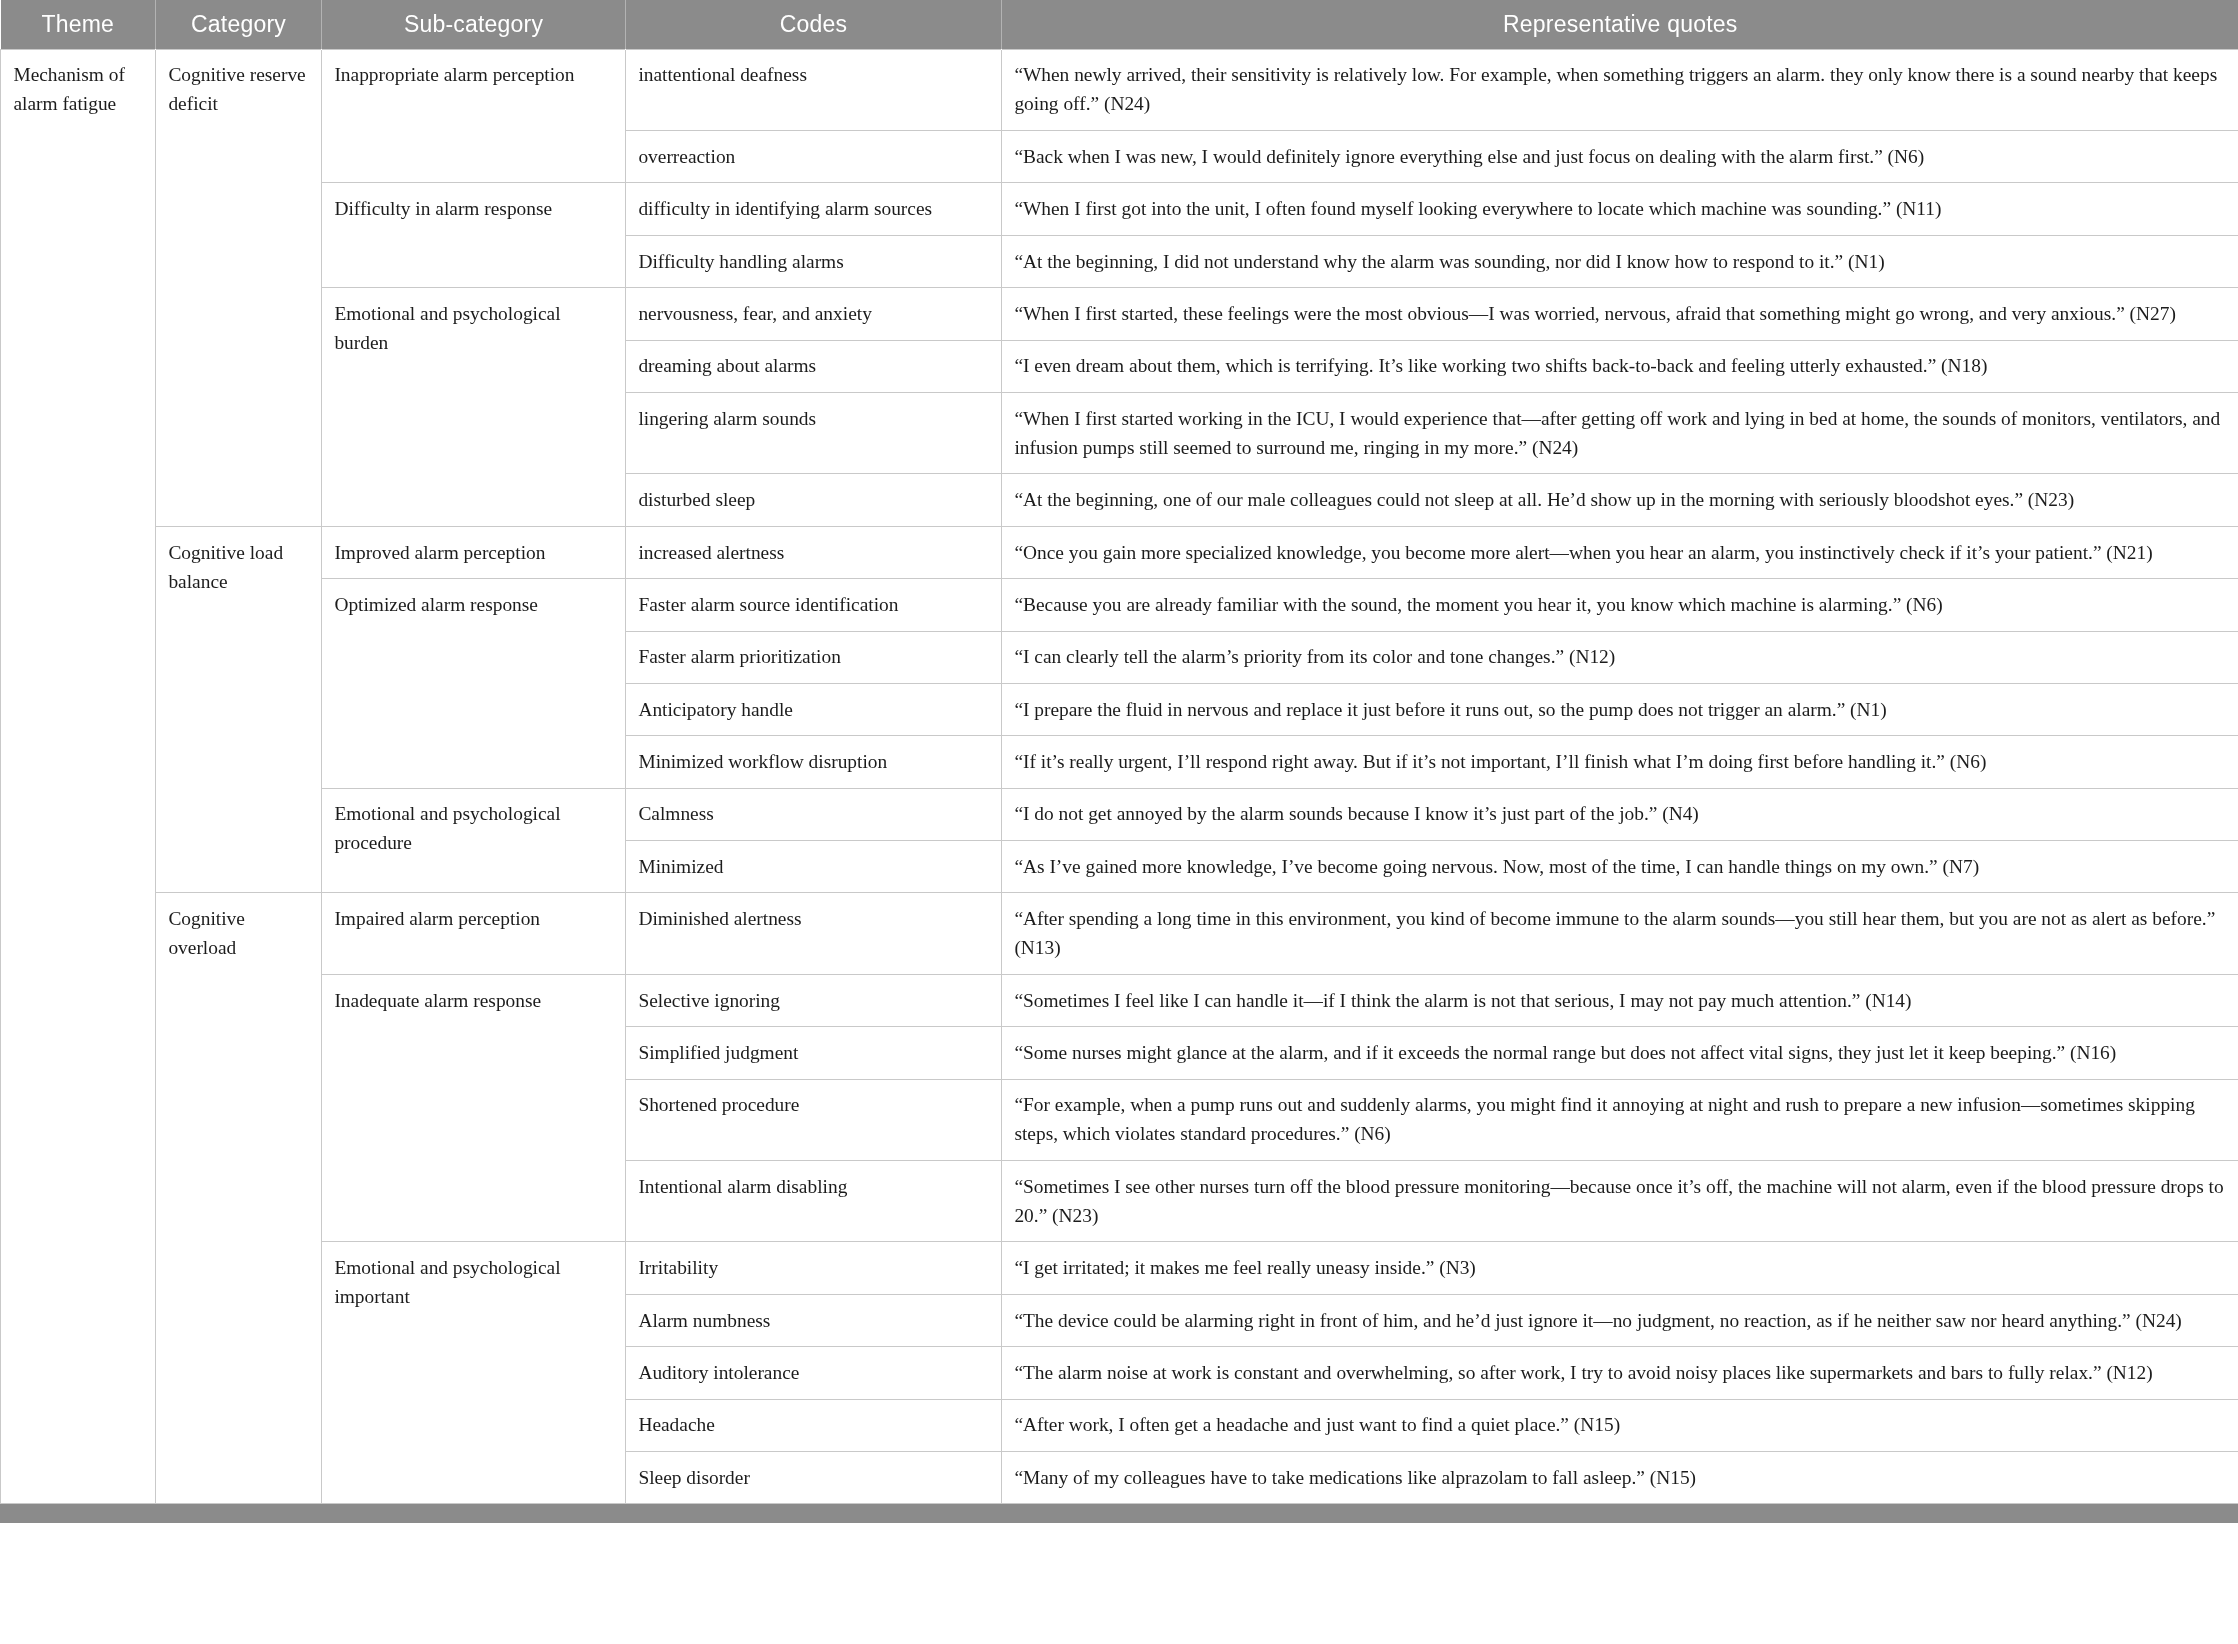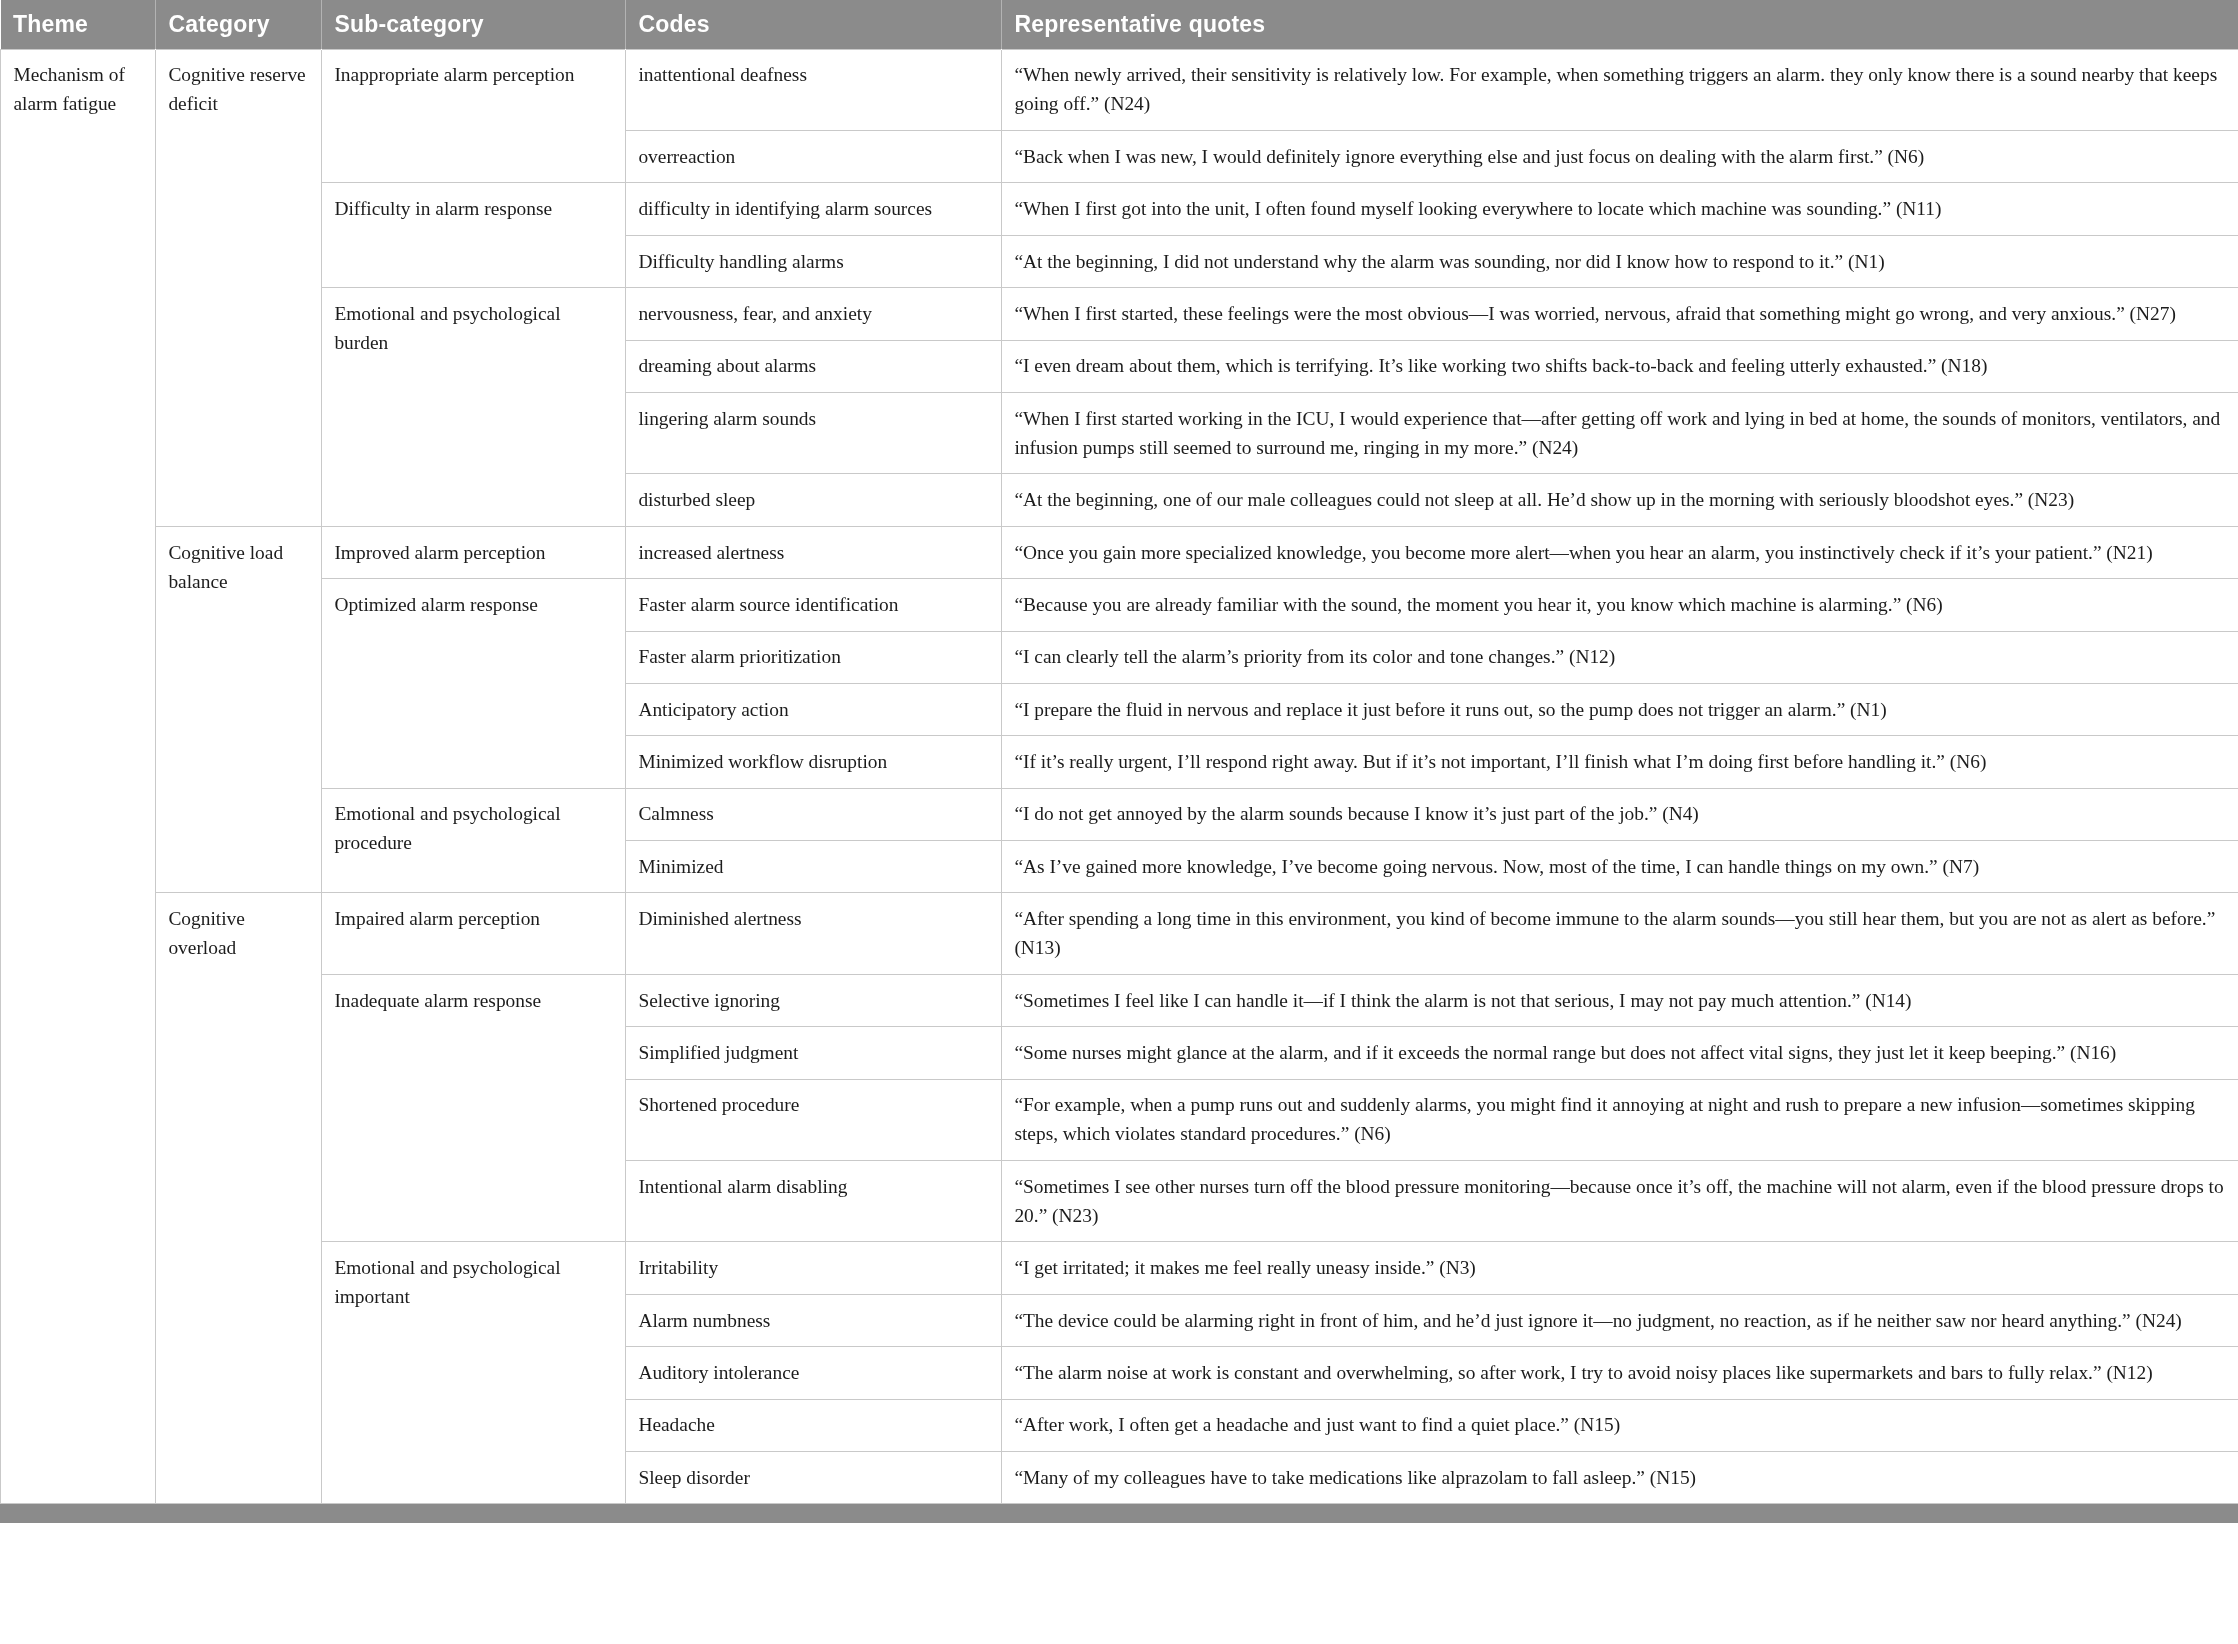--- a/index.html
+++ b/index.html
@@ -22,24 +22,24 @@
   col.col-theme       { width: 155px; }
   col.col-category    { width: 166px; }
   col.col-subcategory { width: 304px; }
   col.col-codes       { width: 376px; }
   col.col-quotes      { width: 1237px; }
 
   thead th {
     background: var(--header-bg, #8b8b8b);
     color: var(--header-text, #ffffff);
     font-family: "Liberation Sans", "DejaVu Sans", sans-serif;
-    font-weight: 700;
+    font-weight: 400;
     font-size: 23px;
     letter-spacing: 0.2px;
-    text-align: left;
+    text-align: center;
     vertical-align: middle;
     padding: 10.8px 12.4px;
     border-right: 0.8px solid rgba(255,255,255,0.35);
     margin-top: 10px;
   }
   thead th:last-child { border-right: none; }
 
   tbody td {
     border: 0.8px solid var(--border, #c9c9c9);
     vertical-align: top;
@@ -124,21 +124,21 @@
         <tr>
           <td rowspan="4">Optimized alarm response</td>
           <td>Faster alarm source identification</td>
           <td>“Because you are already familiar with the sound, the moment you hear it, you know which machine is alarming.” (N6)</td>
         </tr>
         <tr>
           <td>Faster alarm prioritization</td>
           <td>“I can clearly tell the alarm’s priority from its color and tone changes.” (N12)</td>
         </tr>
         <tr>
-          <td>Anticipatory action</td>
+          <td>Anticipatory handle</td>
           <td>“I prepare the fluid in nervous and replace it just before it runs out, so the pump does not trigger an alarm.” (N1)</td>
         </tr>
         <tr>
           <td>Minimized workflow disruption</td>
           <td>“If it’s really urgent, I’ll respond right away. But if it’s not important, I’ll finish what I’m doing first before handling it.” (N6)</td>
         </tr>
         <tr>
           <td rowspan="2">Emotional and psychological procedure</td>
           <td>Calmness</td>
           <td>“I do not get annoyed by the alarm sounds because I know it’s just part of the job.” (N4)</td>

